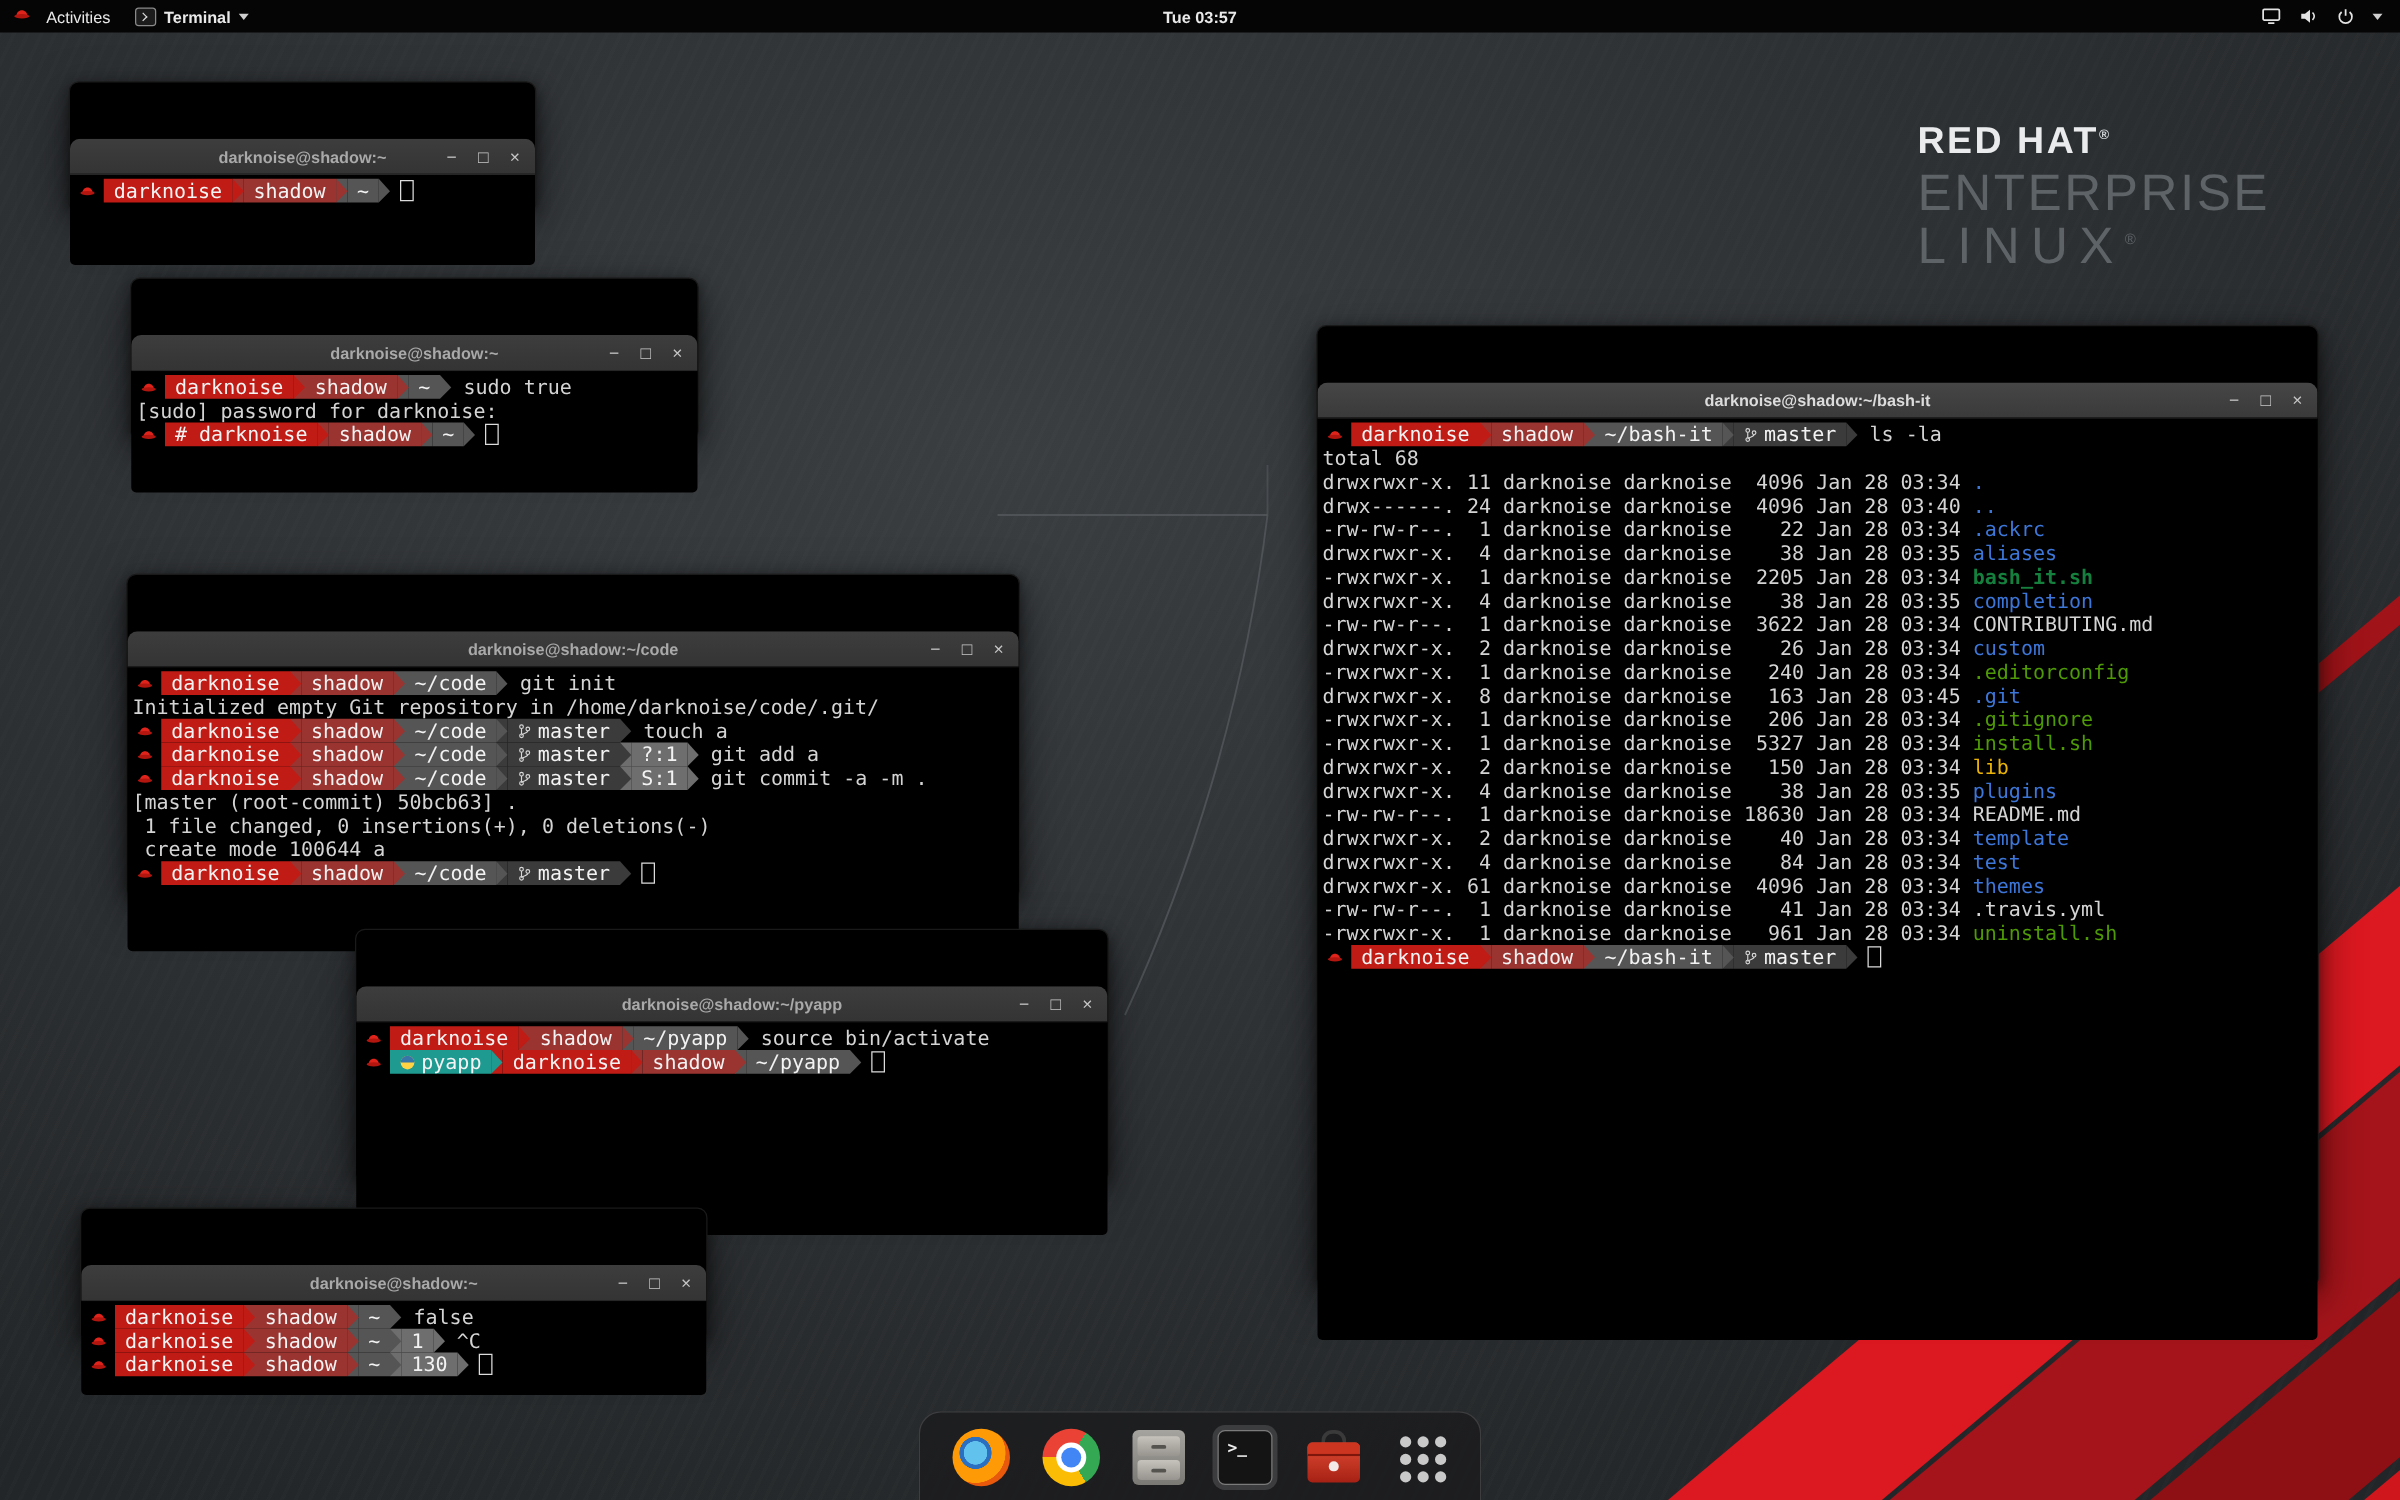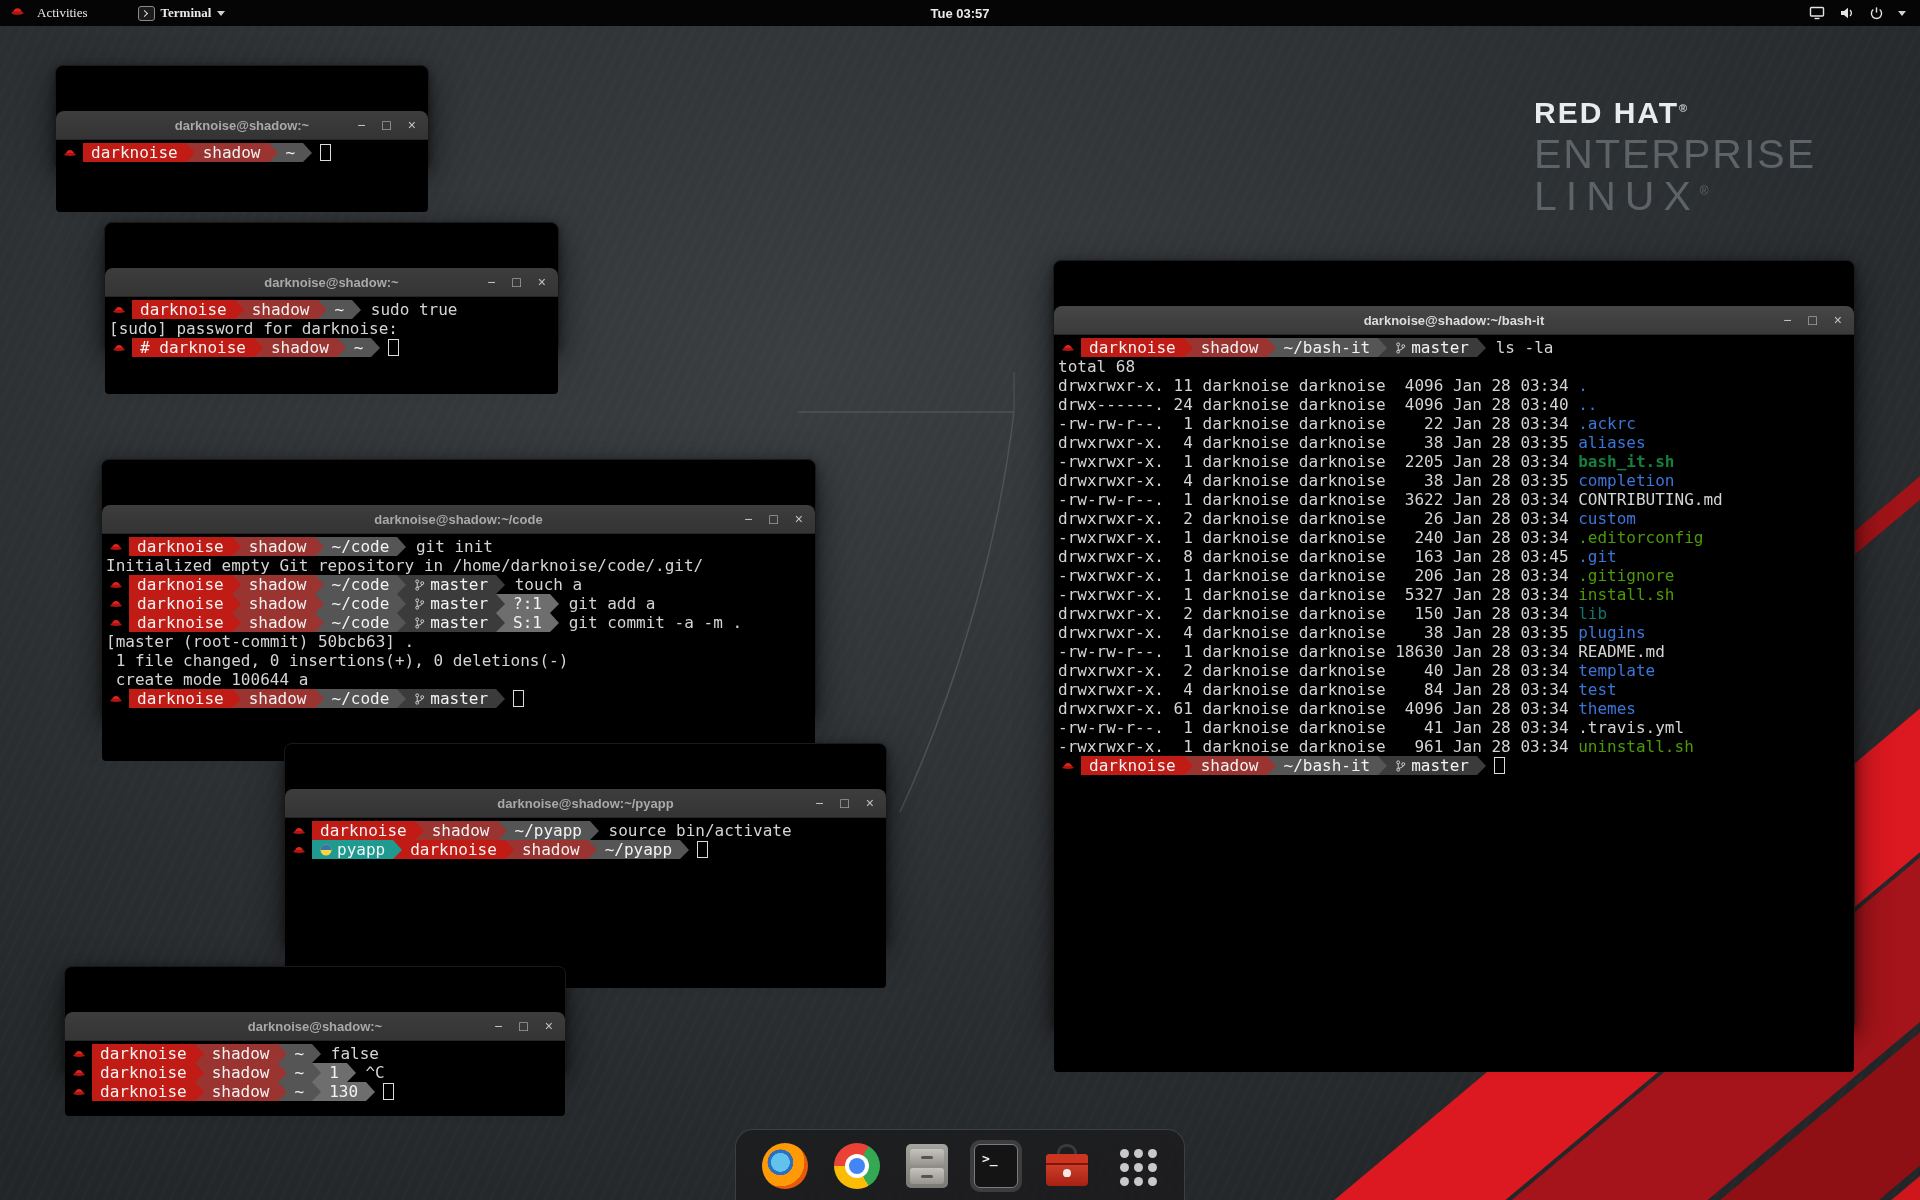--- a/index.html
+++ b/index.html
@@ -29,23 +29,23 @@
   .branding{position:absolute;left:1534px;top:96px;user-select:none;}
   .brand-redhat{font-size:30px;font-weight:bold;letter-spacing:2px;color:#e9ebec;}
   .brand-redhat sup{font-size:11px;color:#cfd3d5;}
   .brand-enterprise{font-size:41px;font-weight:400;letter-spacing:2px;color:#5d6367;margin-top:4px;line-height:1.0;}
   .brand-linux{font-size:41px;font-weight:400;letter-spacing:9px;color:#5d6367;line-height:1.05;}
   .brand-linux sup{font-size:12px;color:#5d6367;letter-spacing:0;}
 
   
   .topbar{position:absolute;top:0;left:0;right:0;height:26px;background:#050505;
     display:flex;align-items:center;color:#e9e9e9;font-size:13px;z-index:60;}
-  .tb-left{display:flex;align-items:center;padding-left:10px;gap:8px;font-family:Liberation Serif, serif;}
+  .tb-left{display:flex;align-items:center;padding-left:10px;gap:8px;}
   .tb-item{padding:0 4px;cursor:default;}
-  .tb-app{display:flex;align-items:center;gap:6px;margin-left:38px;font-weight:600;}
+  .tb-app{display:flex;align-items:center;gap:6px;margin-left:8px;font-weight:600;}
   .mini-term{width:15px;height:13px;background:#1c1c1c;border:1px solid #8a8a8a;border-radius:3px;position:relative;}
   .mini-term::after{content:"";position:absolute;left:3px;top:4px;width:4px;height:4px;
     border-right:1.5px solid #ddd;border-bottom:1.5px solid #ddd;transform:rotate(-45deg);}
   .caret{width:0;height:0;border-left:4px solid transparent;border-right:4px solid transparent;border-top:5px solid #cfcfcf;}
   .tb-clock{position:absolute;left:0;right:0;text-align:center;font-weight:600;}
   .tb-right{margin-left:auto;display:flex;align-items:center;gap:14px;padding-right:14px;z-index:1;}
   .tb-right svg{display:block;}
 
   
   .terminal-window{position:absolute;background:#000;border:1px solid #1a1a1a;
@@ -346,21 +346,21 @@
         <div class="tl"><span class="pt">-rw-rw-r--.  1 darknoise darknoise    22 Jan 28 03:34 </span><span class="pt" style="color: rgb(60, 118, 216);">.ackrc</span></div>
         <div class="tl"><span class="pt">drwxrwxr-x.  4 darknoise darknoise    38 Jan 28 03:35 </span><span class="pt" style="color: rgb(60, 118, 216);">aliases</span></div>
         <div class="tl"><span class="pt">-rwxrwxr-x.  1 darknoise darknoise  2205 Jan 28 03:34 </span><span class="pt" style="color: #15803d; font-weight: bold;">bash_it.sh</span></div>
         <div class="tl"><span class="pt">drwxrwxr-x.  4 darknoise darknoise    38 Jan 28 03:35 </span><span class="pt" style="color: rgb(60, 118, 216);">completion</span></div>
         <div class="tl"><span class="pt">-rw-rw-r--.  1 darknoise darknoise  3622 Jan 28 03:34 </span><span class="pt">CONTRIBUTING.md</span></div>
         <div class="tl"><span class="pt">drwxrwxr-x.  2 darknoise darknoise    26 Jan 28 03:34 </span><span class="pt" style="color: rgb(60, 118, 216);">custom</span></div>
         <div class="tl"><span class="pt">-rwxrwxr-x.  1 darknoise darknoise   240 Jan 28 03:34 </span><span class="pt" style="color: rgb(78, 154, 6);">.editorconfig</span></div>
         <div class="tl"><span class="pt">drwxrwxr-x.  8 darknoise darknoise   163 Jan 28 03:45 </span><span class="pt" style="color: rgb(60, 118, 216);">.git</span></div>
         <div class="tl"><span class="pt">-rwxrwxr-x.  1 darknoise darknoise   206 Jan 28 03:34 </span><span class="pt" style="color: rgb(78, 154, 6);">.gitignore</span></div>
         <div class="tl"><span class="pt">-rwxrwxr-x.  1 darknoise darknoise  5327 Jan 28 03:34 </span><span class="pt" style="color: rgb(78, 154, 6);">install.sh</span></div>
-        <div class="tl"><span class="pt">drwxrwxr-x.  2 darknoise darknoise   150 Jan 28 03:34 </span><span class="pt" style="color: #0f766e;">lib</span></div>
+        <div class="tl"><span class="pt">drwxrwxr-x.  2 darknoise darknoise   150 Jan 28 03:34 </span><span class="pt" style="color: #eab308;">lib</span></div>
         <div class="tl"><span class="pt">drwxrwxr-x.  4 darknoise darknoise    38 Jan 28 03:35 </span><span class="pt" style="color: rgb(60, 118, 216);">plugins</span></div>
         <div class="tl"><span class="pt">-rw-rw-r--.  1 darknoise darknoise 18630 Jan 28 03:34 </span><span class="pt">README.md</span></div>
         <div class="tl"><span class="pt">drwxrwxr-x.  2 darknoise darknoise    40 Jan 28 03:34 </span><span class="pt" style="color: rgb(60, 118, 216);">template</span></div>
         <div class="tl"><span class="pt">drwxrwxr-x.  4 darknoise darknoise    84 Jan 28 03:34 </span><span class="pt" style="color: rgb(60, 118, 216);">test</span></div>
         <div class="tl"><span class="pt">drwxrwxr-x. 61 darknoise darknoise  4096 Jan 28 03:34 </span><span class="pt" style="color: rgb(60, 118, 216);">themes</span></div>
         <div class="tl"><span class="pt">-rw-rw-r--.  1 darknoise darknoise    41 Jan 28 03:34 </span><span class="pt">.travis.yml</span></div>
         <div class="tl"><span class="pt">-rwxrwxr-x.  1 darknoise darknoise   961 Jan 28 03:34 </span><span class="pt" style="color: rgb(78, 154, 6);">uninstall.sh</span></div>
         <div class="tl"><span class="chunk-icon"><svg width="14" height="14" viewBox="0 0 14 14">
               <path d="M3 8c0-2.2 1.8-4 4-4s4 1.8 4 4" fill="#e0241c"></path>
               <ellipse cx="7" cy="8.4" rx="5.7" ry="1.7" fill="#b3150f"></ellipse>

